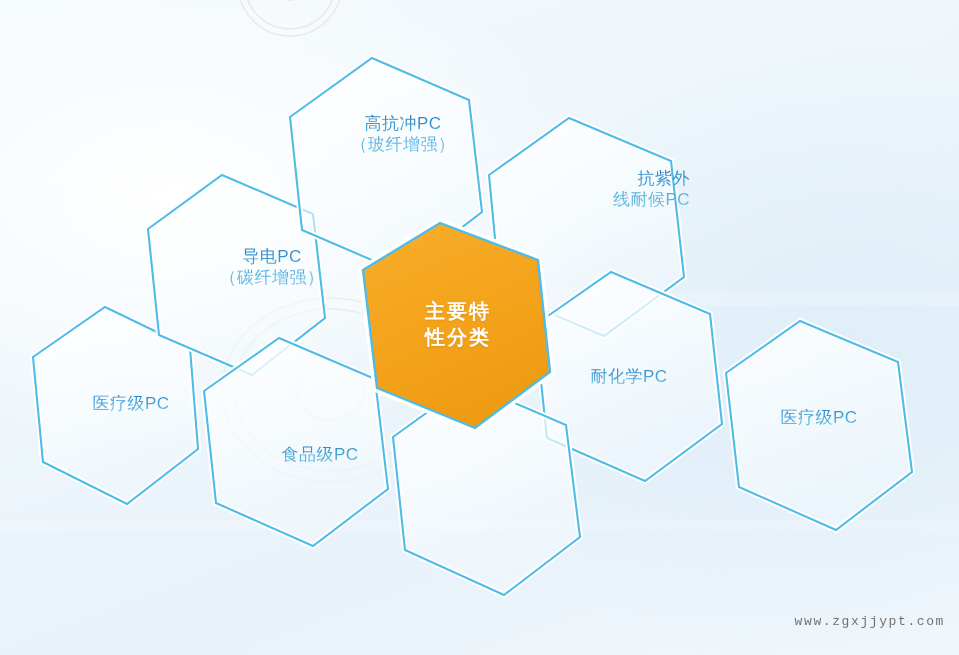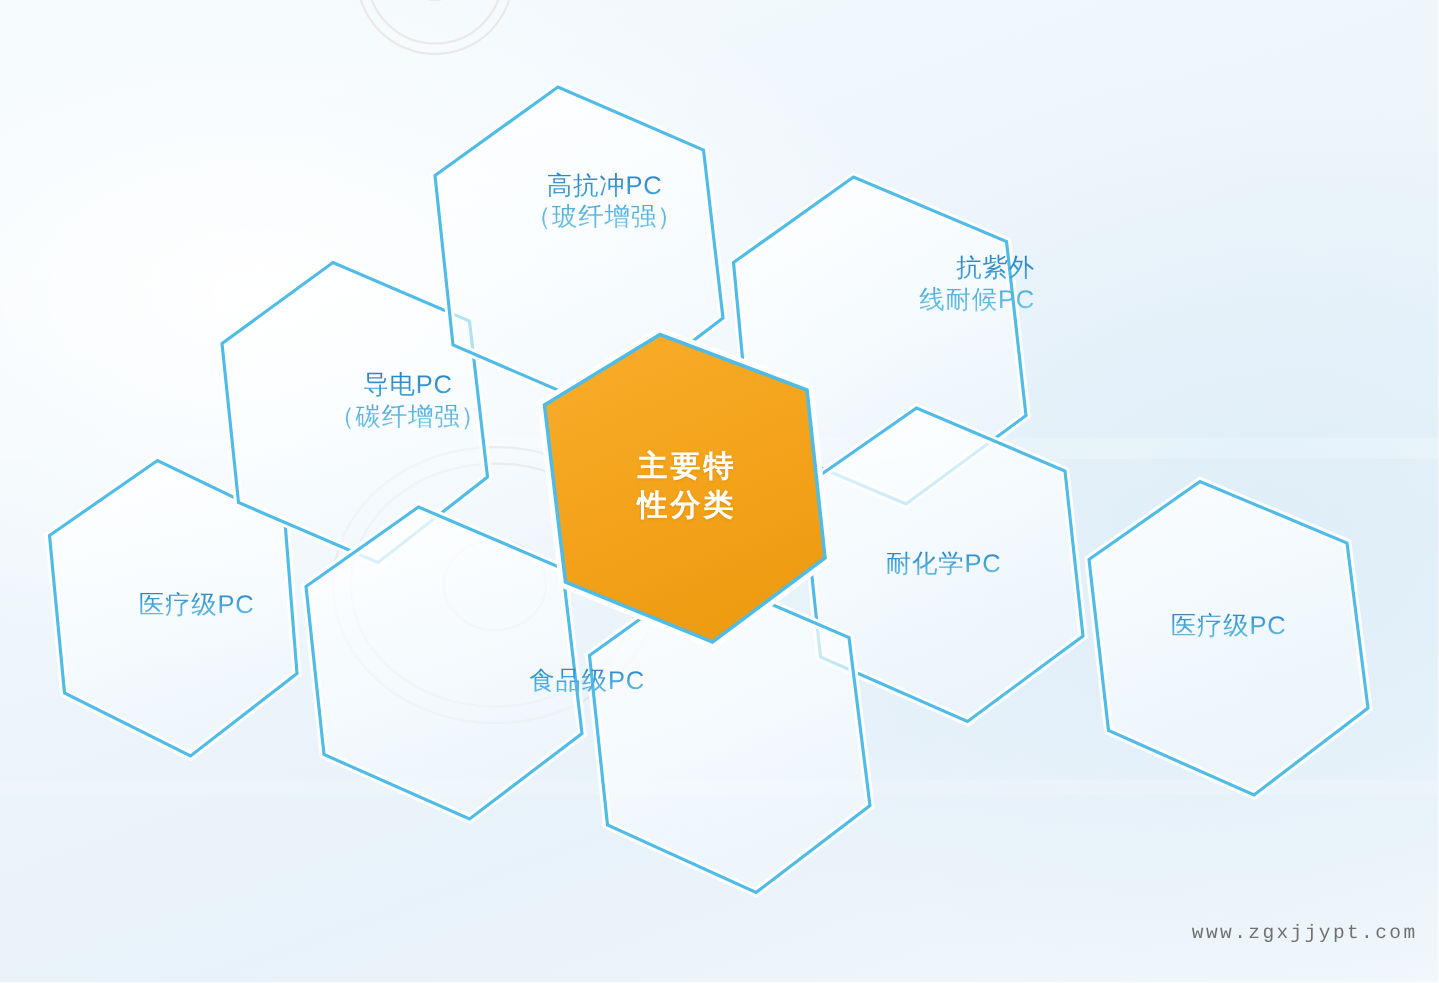--- a/index.html
+++ b/index.html
@@ -237,21 +237,21 @@
 （玻纤增强）</div>
 
   <div class="hex-label outer" style="left:585px; top:190px; width:210px;text-align:right;">抗紫外
 线耐候PC</div>
 
   <div class="hex-label outer" style="left:272px; top:268px; width:230px;">导电PC
 （碳纤增强）</div>
 
   <div class="hex-label outer" style="left:131px; top:404px; width:220px;">医疗级PC</div>
 
-  <div class="hex-label outer" style="left:320px; top:455px; width:220px;text-align:right;">食品级PC</div>
+  <div class="hex-label outer" style="left:320px; top:455px; width:220px;">食品级PC</div>
 
 
   <div class="hex-label outer" style="left:629px; top:377px; width:220px;">耐化学PC</div>
 
   <div class="hex-label outer" style="left:819px; top:418px; width:220px;">医疗级PC</div>
 
   <div class="hex-label center" style="left:458px; top:324px; width:200px;">主要特
 性分类</div>
 
   <div class="site-url">www.zgxjjypt.com</div>

